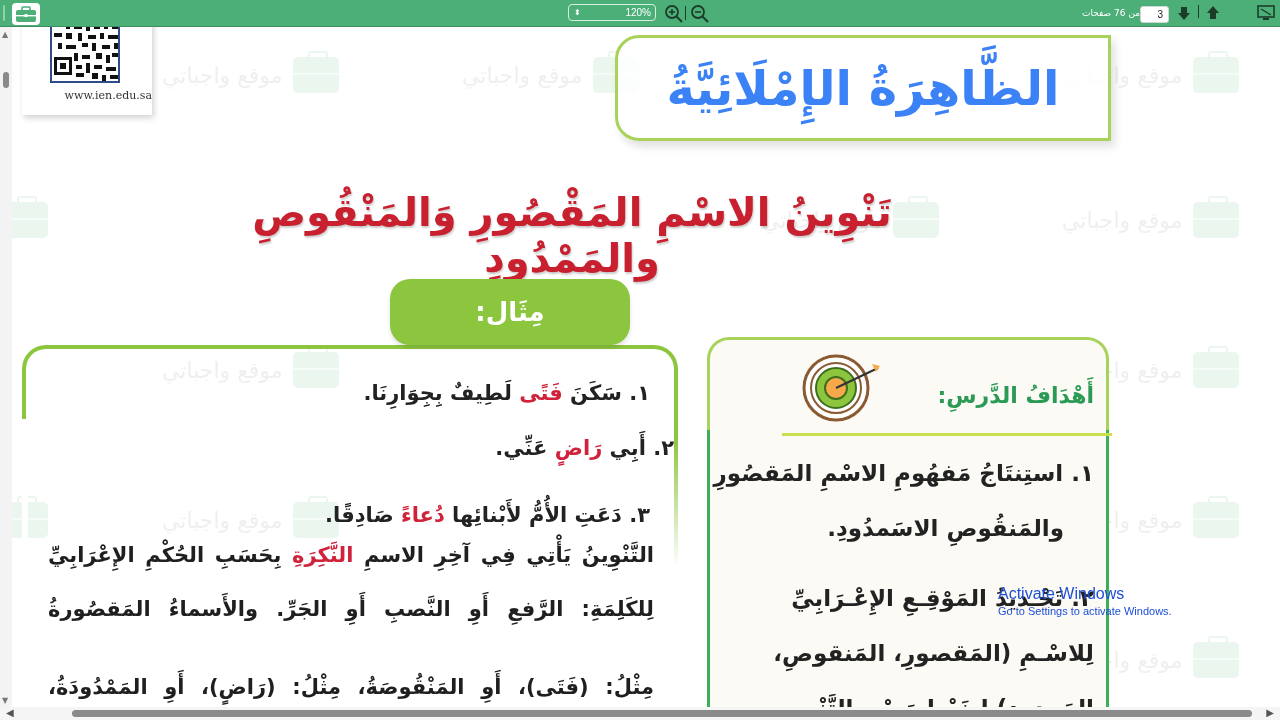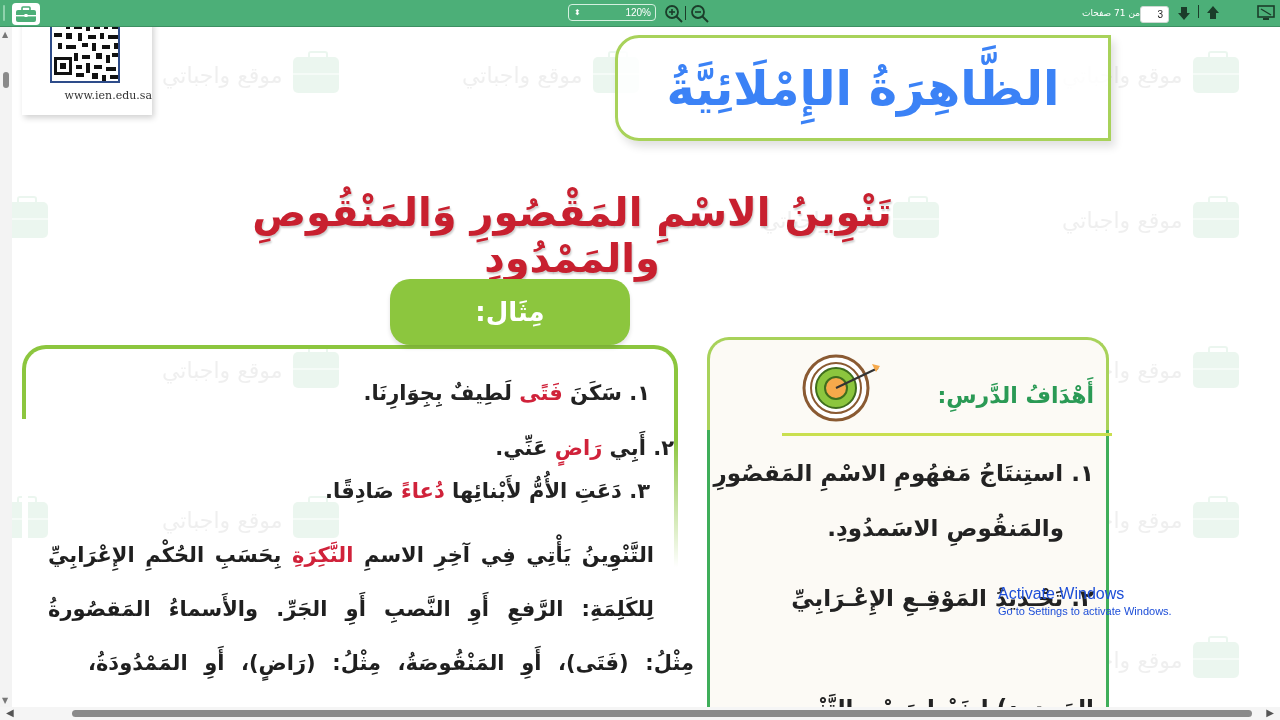--- a/index.html
+++ b/index.html
@@ -164,21 +164,21 @@
   </div>
   <div class="zoom-sep"></div>
   <div class="zoom-out">
     <svg viewBox="0 0 20 20">
         <circle cx="8" cy="8" r="6" fill="none" stroke="#1b3d2a" stroke-width="1.8"></circle>
         <line x1="12.5" y1="12.5" x2="18" y2="18" stroke="#1b3d2a" stroke-width="2"></line>
         <line x1="5" y1="8" x2="11" y2="8" stroke="#1b3d2a" stroke-width="1.6"></line>
       </svg>
   </div>
 
-  <span class="pages-label">من 71 صفحات</span>
+  <span class="pages-label">من 76 صفحات</span>
   <div class="page-input">3</div>
   <div class="nav-down">
     <svg viewBox="0 0 16 16">
         <path d="M5 2 h6 v6 h3 l-6 7 l-6 -7 h3 z" fill="#1b3d2a"></path>
       </svg>
   </div>
   <div class="nav-sep"></div>
   <div class="nav-up">
     <svg viewBox="0 0 16 16">
         <path d="M5 14 h6 v-6 h3 l-6 -7 l-6 7 h3 z" fill="#1b3d2a"></path>
@@ -302,49 +302,50 @@
     <div class="example-pill">
       <span>مِثَال:</span>
     </div>
 
     <div class="ex-line" style="top:354px; right:630px;">
       <span>١. سَكَنَ </span><span class="red">فَتًى</span><span> لَطِيفٌ بِجِوَارِنَا.</span>
     </div>
     <div class="ex-line" style="top:409px; right:606px;">
       <span>٢. أَبِي </span><span class="red">رَاضٍ</span><span> عَنِّي.</span>
     </div>
-    <div class="ex-line" style="top:452px; right:630px;">
+    <div class="ex-line" style="top:476px; right:630px;">
       <span>٣. دَعَتِ الأُمُّ لأَبْنائِها </span><span class="red">دُعاءً</span><span> صَادِقًا.</span>
     </div>
 
     <div class="para" style="top:516px;">
       <span>التَّنْوِينُ يَأْتِي فِي آخِرِ الاسمِ </span><span class="red">النَّكِرَةِ</span><span> بِحَسَبِ الحُكْمِ الإِعْرَابِيِّ</span>
     </div>
     <div class="para" style="top:570px;">لِلكَلِمَةِ: الرَّفعِ أَوِ النَّصبِ أَوِ الجَرِّ. والأَسماءُ المَقصُورةُ</div>
-    <div class="para" style="top:624px;margin-left:40px;">مِثْلُ: (فَتَى)، أَوِ المَنْقُوصَةُ، مِثْلُ: (رَاضٍ)، أَوِ المَمْدُودَةُ،</div>
+    <div class="para" style="top:648px;">مِثْلُ: (فَتَى)، أَوِ المَنْقُوصَةُ، مِثْلُ: (رَاضٍ)، أَوِ المَمْدُودَةُ،</div>
 
     <div class="obj-panel">
       <div class="inner-left"></div>
       <div class="inner-right"></div>
       <div class="target-icon">
         <svg viewBox="0 0 80 72">
           <circle cx="34" cy="38" r="32" fill="#fff" stroke="#8a5a32" stroke-width="3"></circle>
           <circle cx="34" cy="38" r="25" fill="#fff" stroke="#8a5a32" stroke-width="2"></circle>
           <circle cx="34" cy="38" r="20" fill="#8cc63e" stroke="#3f6e1d" stroke-width="2"></circle>
           <circle cx="34" cy="38" r="11" fill="#f6a94b" stroke="#3f6e1d" stroke-width="2"></circle>
           <line x1="34" y1="38" x2="76" y2="18" stroke="#333" stroke-width="2"></line>
           <path d="M70 14 l8 2 l-4 6 z" fill="#f6a94b"></path>
         </svg>
       </div>
       <div class="obj-heading">أَهْدَافُ الدَّرسِ:</div>
       <div class="obj-divider"></div>
 
       <div class="obj-line" style="top:120px;">١. استِنتَاجُ مَفهُومِ الاسْمِ المَقصُورِ</div>
       <div class="obj-line indent" style="top:175px;">والمَنقُوصِ الاسَمدُودِ.</div>
       <div class="obj-line" style="top:245px;">٢. تَحْـديدُ المَوْقِـعِ الإِعْـرَابِيِّ</div>
+      <div class="obj-line" style="top:300px;">لِلاسْـمِ (المَقصورِ، المَنقوصِ،</div>
       <div class="obj-line" style="top:355px;">المَمدودِ) لِضَبْطِ رَسْمِ التَّنْوِينِ</div>
     </div>
   </div>
 </div>
 
 <div class="activate">
   <div class="a1">Activate Windows</div>
   <div class="a2">Go to Settings to activate Windows.</div>
 </div>
 

